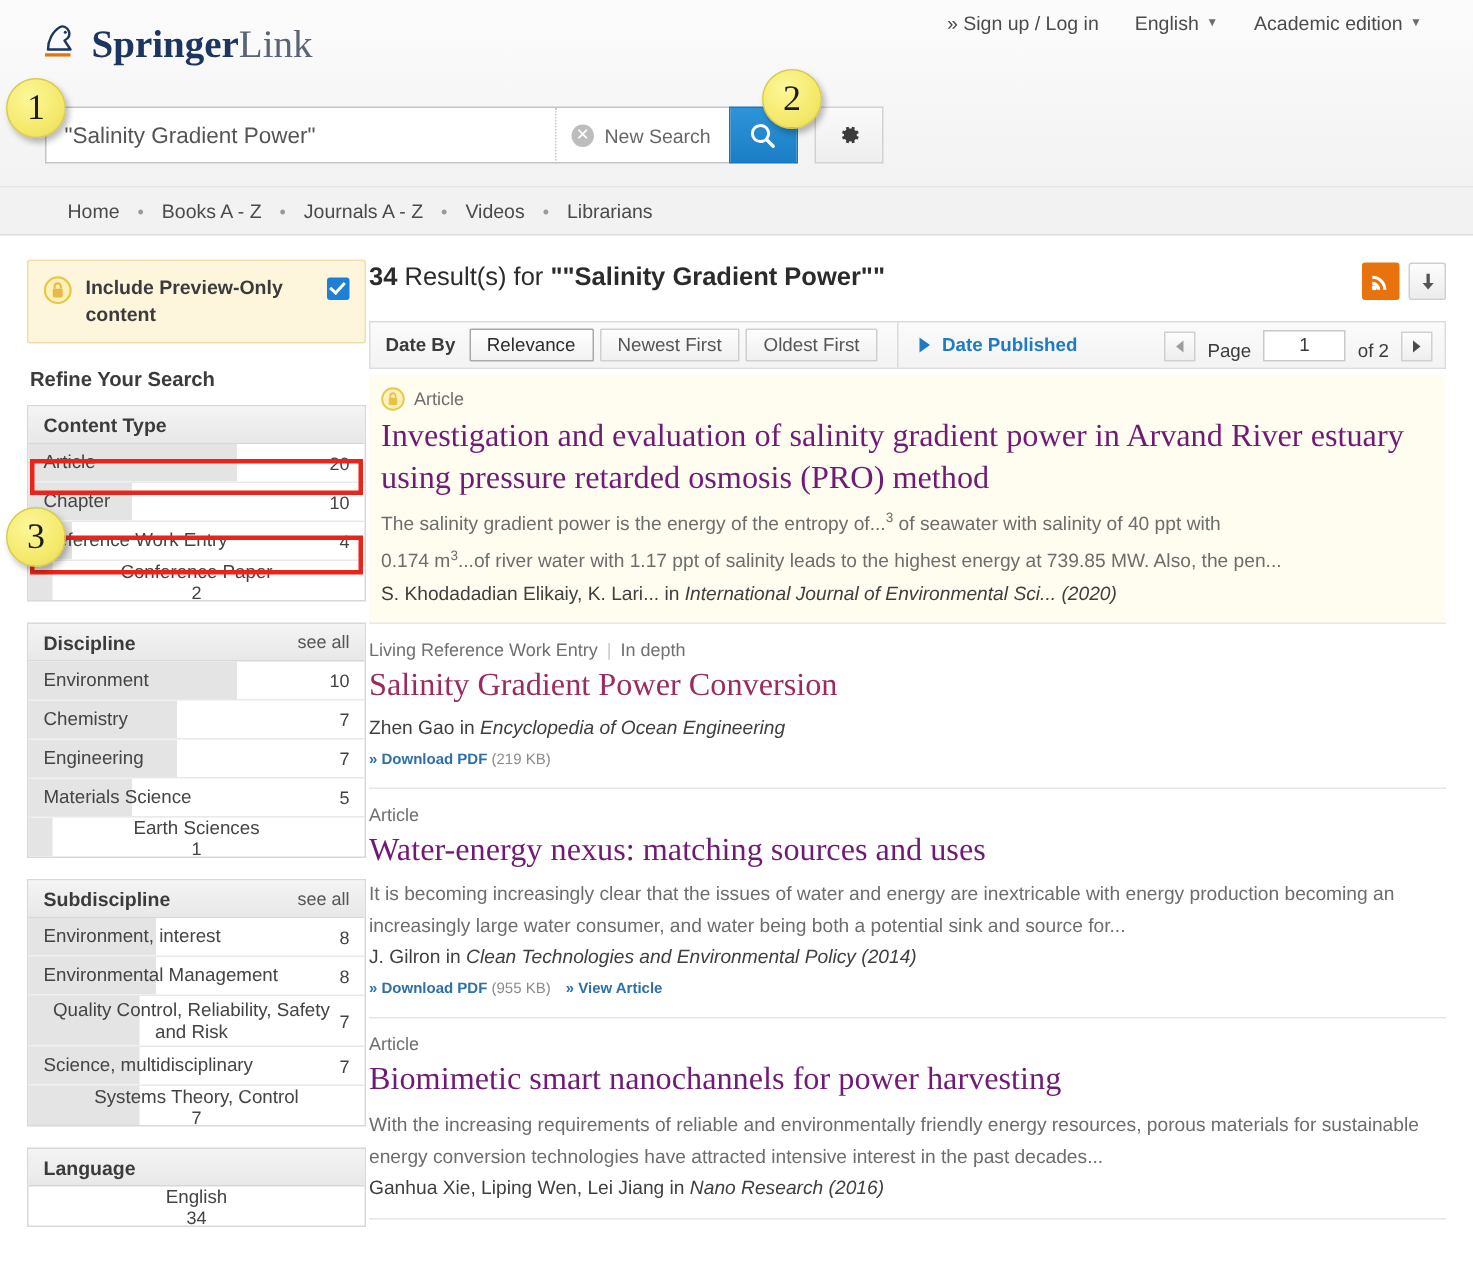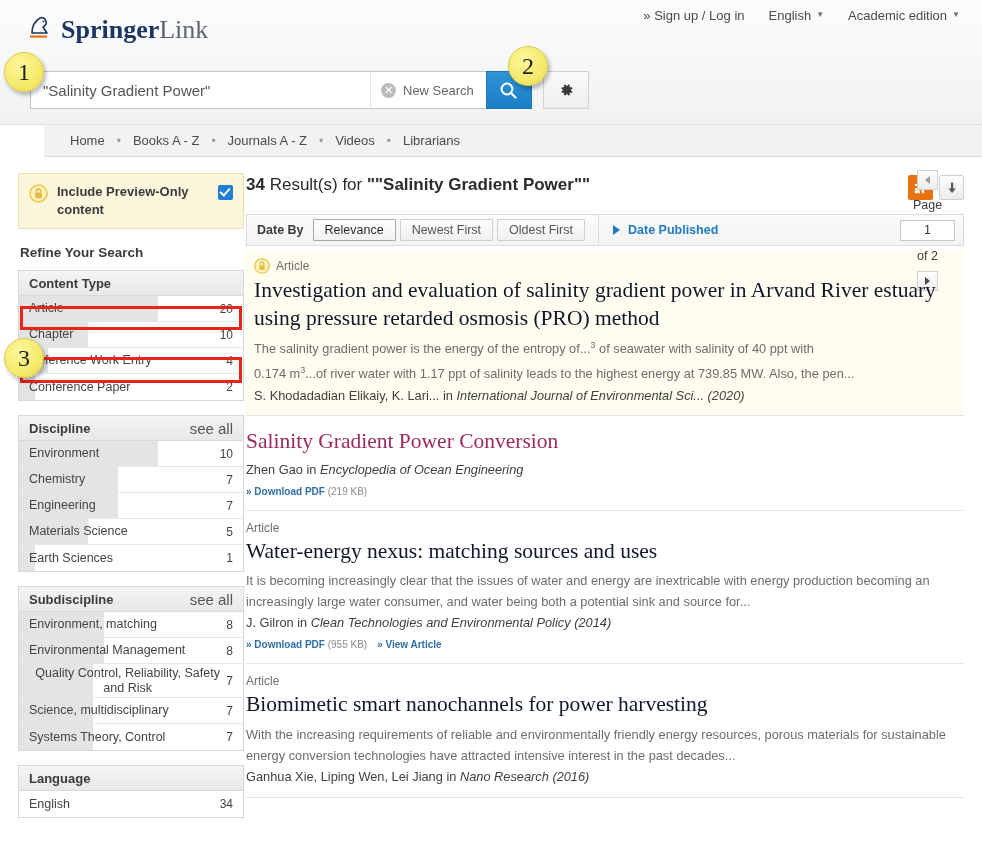--- a/index.html
+++ b/index.html
@@ -23,21 +23,21 @@
     border-bottom: 1px solid #e3e3e3;
   }
   .header-inner { position:relative; width:982px; height:125px; }
 
   .logo { position:absolute; left:25px; top:13px; display:flex; align-items:flex-end; }
   .logo-mark { width:30px; height:30px; position:relative; margin-right:6px; }
   .logo-text { font-family:"Liberation Serif", serif; font-size:26px; color:#1c3561; line-height:1; }
   .logo-text .bold { font-weight:bold; }
   .logo-text .light { font-weight:normal; color:#5a6472; }
 
-  .topnav { position:absolute; right:0; top:8px; display:flex; align-items:center; gap:24px; padding-right:22px; font-size:13px; color:#4b4b4b; }
+  .topnav { position:absolute; right:12px; top:8px; display:flex; align-items:center; gap:24px; padding-right:22px; font-size:13px; color:#4b4b4b; }
   .topnav a { color:#4b4b4b; text-decoration:none; }
   .topnav .chev { font-size:8px; margin-left:5px; color:#6d6d6d; position:relative; top:-1px; }
   .top-item { display:flex; align-items:center; white-space:nowrap; }
 
   
   .search-row { position:absolute; left:30px; top:71px; display:flex; align-items:stretch; }
   .search-box {
     width:340px; height:38px; background:#fff; border:1px solid #c4c4c4; border-right:none;
     display:flex; align-items:center; padding-left:10px;
   }
@@ -59,21 +59,21 @@
     border:1px solid #1a77bb; display:flex; align-items:center; justify-content:center; cursor:pointer;
   }
   .gear-btn {
     width:46px; height:38px; margin-left:11px; background:linear-gradient(#fafafa,#eeeeee);
     border:1px solid #d2d2d2; display:flex; align-items:center; justify-content:center; cursor:pointer;
   }
 
   
   .navbar {
     height:32px; background:#f2f2f2; border-bottom:1px solid #dedede;
-    display:flex; align-items:center; padding-left:26px; gap:0; font-size:13px;margin-left:44px;
+    display:flex; align-items:center; padding-left:45px; gap:0; font-size:13px;
   }
   .navbar a { color:#4a4a4a; text-decoration:none; }
   .nav-dot { color:#9a9a9a; margin:0 12px; font-size:12px; }
 
   
   .content { display:flex; padding:16px 18px 0 18px; gap:2px; }
 
   
   .sidebar { width:226px; flex:none; }
 
@@ -94,28 +94,28 @@
   }
 
   .refine-title { font-size:13.5px; font-weight:bold; color:#3b3b3b; margin:12px 0 10px 2px; }
 
   .facet { border:1px solid #d8d8d8; margin-bottom:14px; background:#fff; }
   .facet-head {
     background:linear-gradient(#f4f4f4,#e8e8e8); border-bottom:1px solid #d8d8d8;
     height:25px; display:flex; align-items:center; justify-content:space-between;
     padding:0 10px; font-size:13px; font-weight:bold; color:#3b3b3b;
   }
-  .see-all { font-size:15px; font-weight:normal; color:#555; cursor:pointer; }
+  .see-all { font-size:12px; font-weight:normal; color:#555; cursor:pointer; }
   .facet-item {
     position:relative; height:26px; display:flex; align-items:center; justify-content:space-between;
     border-bottom:1px solid #e9e9e9; font-size:12.5px; color:#444; padding:0 10px;
     overflow:hidden; cursor:pointer;
   }
   .facet-item.tall { height:34px;text-align:center; }
-  .facet-item:last-child { border-bottom:none; }
+  .facet-item:last-child { border-bottom:none;flex-direction:column; }
   .facet-bar { position:absolute; left:0; top:0; bottom:0; background:#e4e4e4; z-index:0; }
   .facet-name { position:relative; z-index:1; line-height:1.15; }
   .facet-count { position:relative; z-index:1; font-size:12px; color:#444; }
 
   
   .results { flex:1; min-width:0; }
   .results-head { display:flex; align-items:flex-start; justify-content:space-between; }
   .results-title { font-size:17px; color:#2b2b2b; font-weight:normal; margin:0; padding-top:2px; }
   .results-title b { font-weight:bold; }
   .results-actions { display:flex; gap:6px; align-items:center; padding-top:2px; }
@@ -132,35 +132,35 @@
     font-size:12.5px; color:#555; border:1px solid #cfcfcf; background:linear-gradient(#fdfdfd,#f0f0f0);
     padding:3px 11px; margin-right:4px; cursor:pointer; border-radius:1px;
   }
   .sort-btn.active { color:#2b2b2b; border-color:#a9a9a9; background:linear-gradient(#fff,#f2f2f2); }
   .date-pub {
     display:flex; align-items:center; gap:8px; font-size:12.5px; font-weight:bold; color:#1e7bc4;
     border-left:1px solid #dcdcdc; height:100%; padding-left:14px; margin-left:9px; cursor:pointer;
   }
   .tri-right { width:0; height:0; border-left:7px solid #1e7bc4; border-top:5px solid transparent; border-bottom:5px solid transparent; }
 
-  .pager { display:flex; align-items:center; gap:8px; font-size:12.5px; color:#3b3b3b;flex-direction:column; }
+  .pager { display:flex; align-items:flex-end; gap:8px; font-size:12.5px; color:#3b3b3b; }
   .pg-btn { width:21px; height:20px; border:1px solid #d0d0d0; background:linear-gradient(#fdfdfd,#eeeeee); display:flex; align-items:center; justify-content:center; cursor:pointer; }
   .pg-input { width:55px; height:21px; border:1px solid #c9c9c9; background:#fff; text-align:center; font-size:12.5px; color:#3b3b3b; font-family:"Liberation Sans",sans-serif; outline:none; }
   .tri-l { width:0;height:0;border-right:5px solid #9d9d9d;border-top:4px solid transparent;border-bottom:4px solid transparent; }
   .tri-r { width:0;height:0;border-left:5px solid #4a4a4a;border-top:4px solid transparent;border-bottom:4px solid transparent; }
 
   
   .result { padding:10px 0 13px 0; border-bottom:1px solid #e6e6e6; }
   .result.highlight { background:#fffdf0; border-bottom:1px solid #e6e6e6; padding:8px 8px 12px 8px; margin-top:4px; }
   .res-meta { font-size:12px; color:#6f6f6f; display:flex; align-items:center; gap:6px; margin-bottom:3px; }
   .res-meta .sep { color:#c8c8c8; }
   .lock-small { width:16px; height:16px; flex:none; }
   .res-title {
     font-family:"Liberation Serif", serif; font-size:21.5px; line-height:1.28;
-    color:#0f172a; margin:2px 0 6px 0; cursor:pointer; font-weight:normal;
+    color:#701a75; margin:2px 0 6px 0; cursor:pointer; font-weight:normal;
   }
   .res-title.maroon { color:#9c2a5c; }
   .res-snippet { font-size:12.8px; color:#6d6d6d; line-height:1.62; margin:0 0 3px 0; }
   .res-snippet sup { font-size:9px; }
   .res-authors { font-size:12.8px; color:#3f3f3f; margin-top:2px; }
   .res-authors i { color:#3f3f3f; }
   .res-links { margin-top:9px; font-size:10px; }
   .res-links a { color:#2f6fa8; text-decoration:none; font-weight:bold; cursor:pointer; }
   .res-links .sz { color:#8b8b8b; font-weight:normal; }
   .res-links .gap { display:inline-block; width:10px; }
@@ -322,21 +322,21 @@
               <span class="facet-count">1</span>
             </div>
           </div>
           <div class="facet">
             <div class="facet-head">
               <span>Subdiscipline</span>
               <span class="see-all">see all</span>
             </div>
             <div class="facet-item">
               <div class="facet-bar" style="width: 38%;"></div>
-              <span class="facet-name">Environment, matching</span>
+              <span class="facet-name">Environment, interest</span>
               <span class="facet-count">8</span>
             </div>
             <div class="facet-item">
               <div class="facet-bar" style="width: 38%;"></div>
               <span class="facet-name">Environmental Management</span>
               <span class="facet-count">8</span>
             </div>
             <div class="facet-item tall">
               <div class="facet-bar" style="width: 33%;"></div>
               <span class="facet-name">Quality Control, Reliability, Safety and Risk</span>
@@ -423,20 +423,25 @@
                   <path d="M7.8 9V7.4a2.2 2.2 0 014.4 0V9" fill="none" stroke="#e8c04a" stroke-width="1.5"></path>
                 </svg></span>
               <span>Article</span>
             </div>
             <div class="res-title">Investigation and evaluation of salinity gradient power in Arvand River estuary using pressure retarded osmosis (PRO) method</div>
             <p class="res-snippet">The salinity gradient power is the energy of the entropy of...<sup>3</sup> of seawater with salinity of 40 ppt with</p>
             <p class="res-snippet">0.174 m<sup>3</sup>...of river water with 1.17 ppt of salinity leads to the highest energy at 739.85 MW. Also, the pen...</p>
             <div class="res-authors"><span>S. Khodadadian Elikaiy, K. Lari... in </span><i>International Journal of Environmental Sci... (2020)</i></div>
           </div>
           <div class="result">
+            <div class="res-meta">
+              <span>Living Reference Work Entry</span>
+              <span class="sep">|</span>
+              <span>In depth</span>
+            </div>
             <div class="res-title maroon">Salinity Gradient Power Conversion</div>
             <div class="res-authors"><span>Zhen Gao in </span><i>Encyclopedia of Ocean Engineering</i></div>
             <div class="res-links"><a href="#">» Download PDF</a><span class="sz"> (219 KB)</span></div>
           </div>
           <div class="result">
             <div class="res-meta">
               <span>Article</span>
             </div>
             <div class="res-title">Water-energy nexus: matching sources and uses</div>
             <p class="res-snippet">It is becoming increasingly clear that the issues of water and energy are inextricable with energy production becoming an increasingly large water consumer, and water being both a potential sink and source for...</p>

